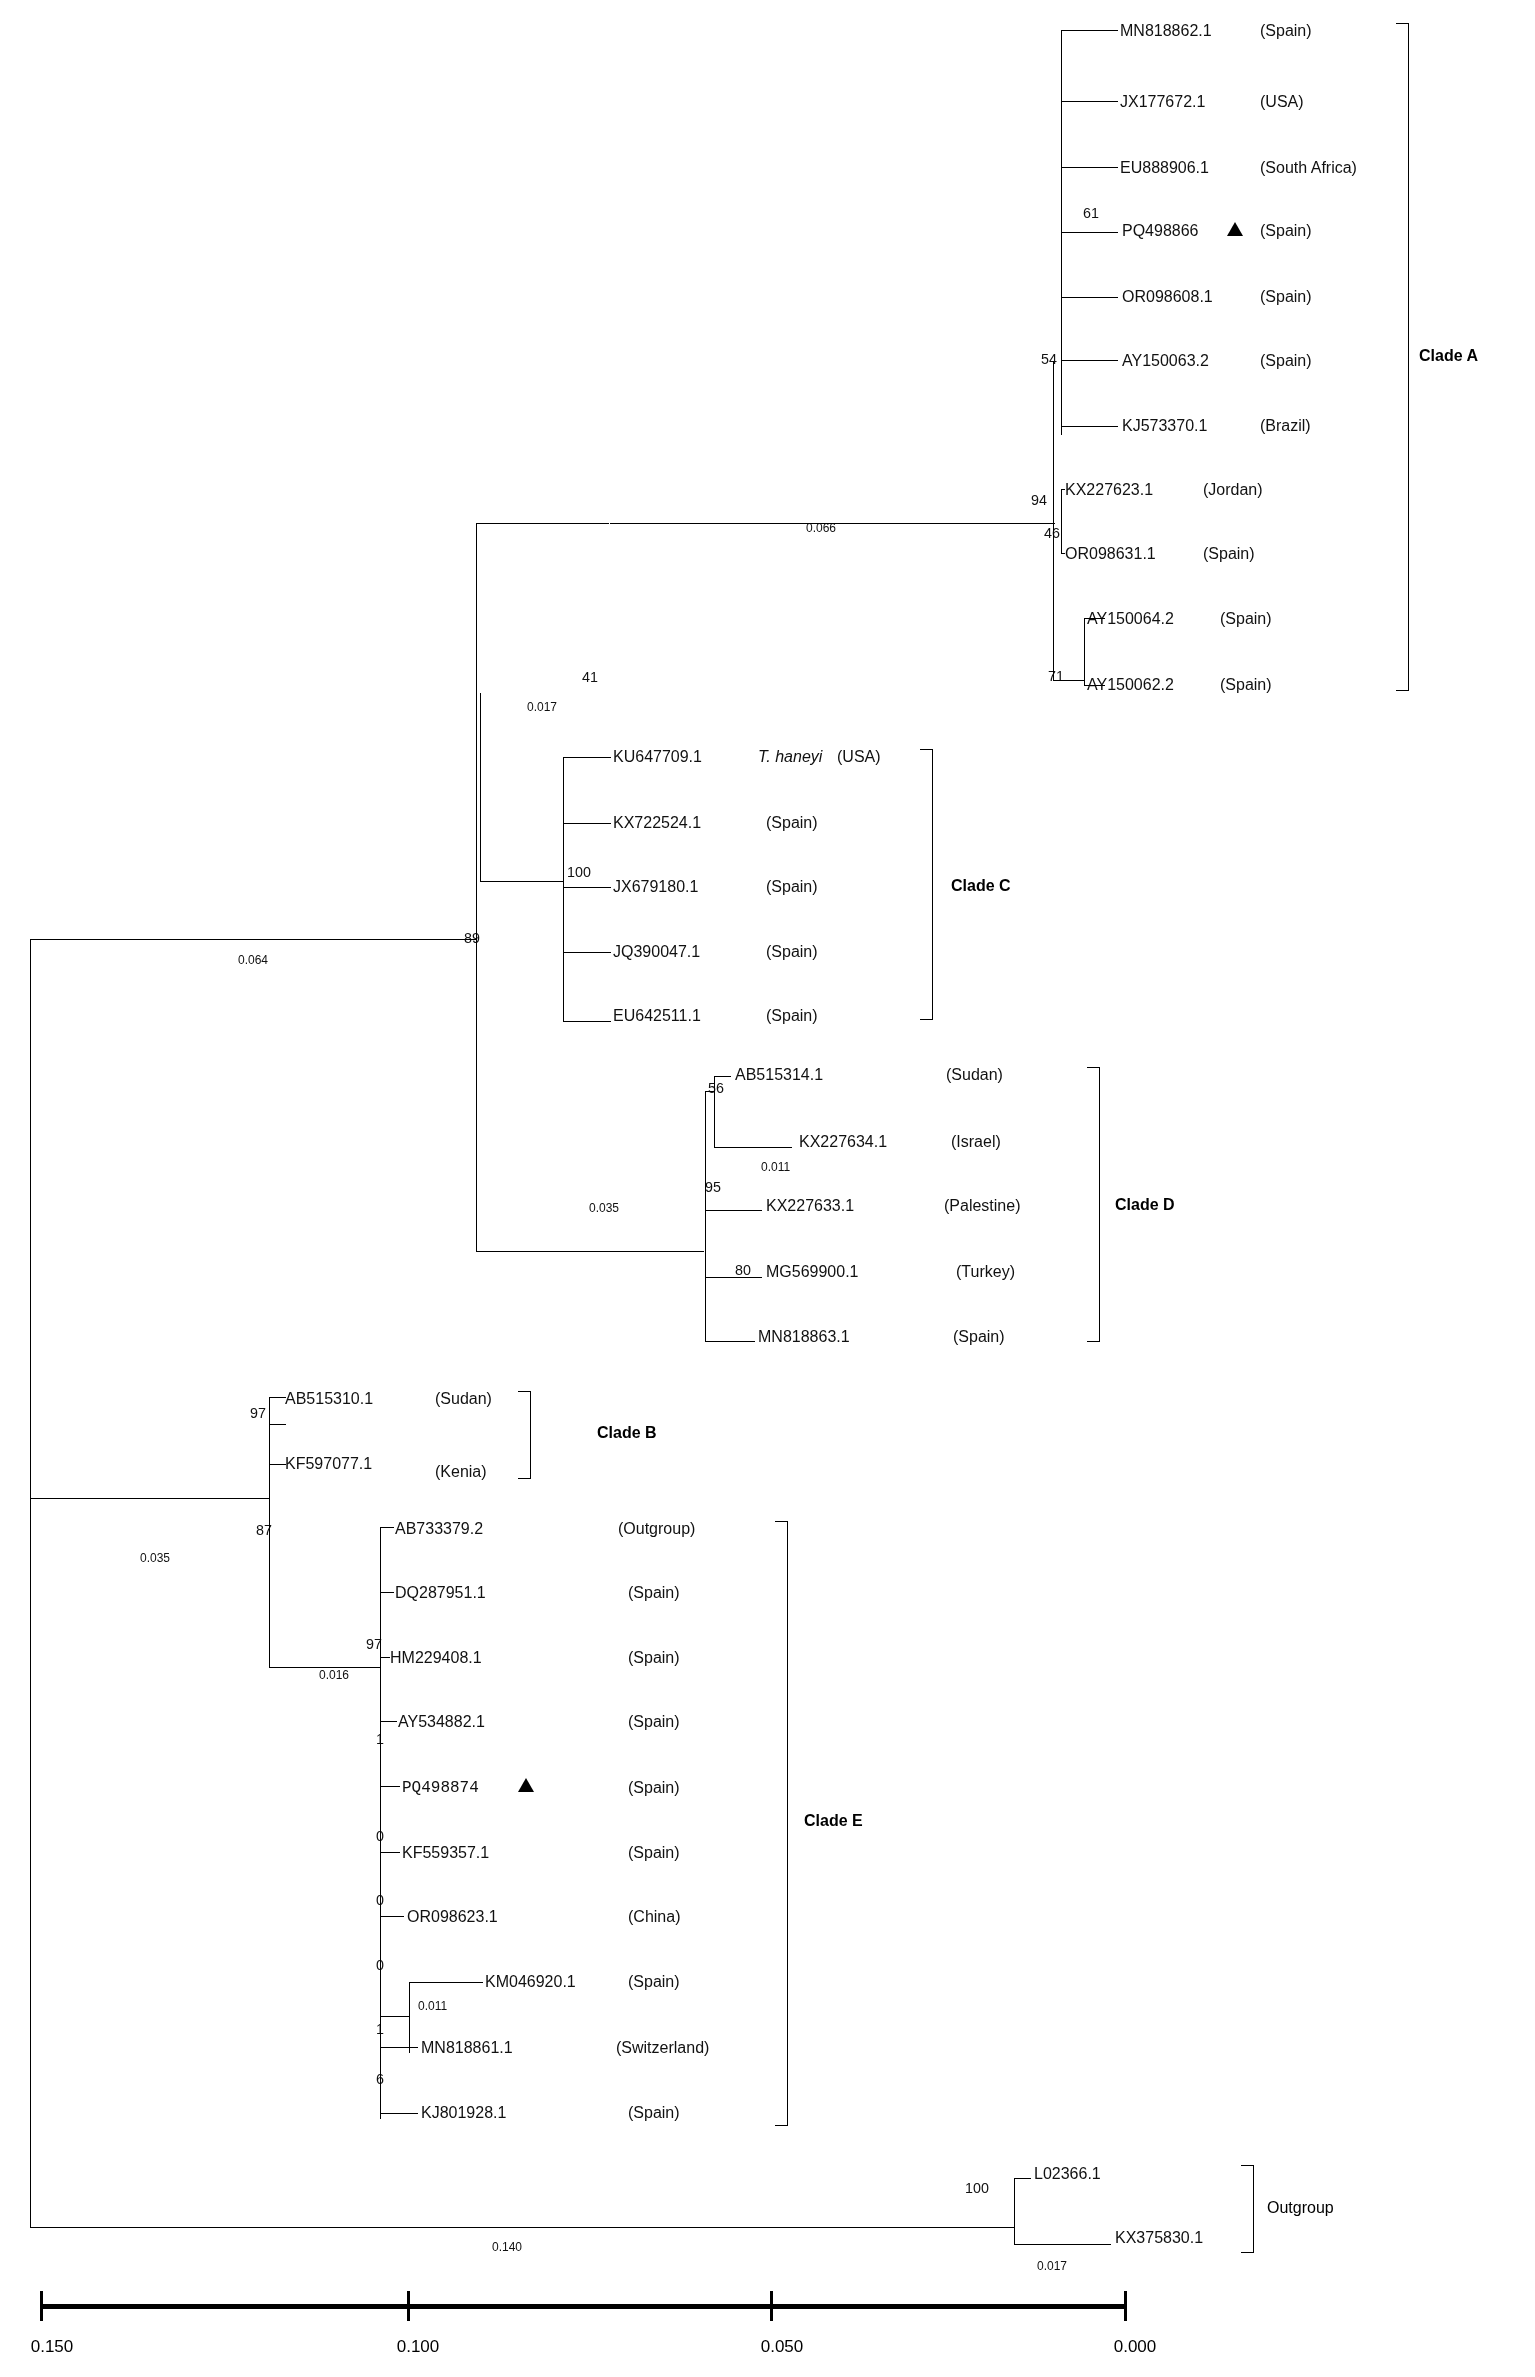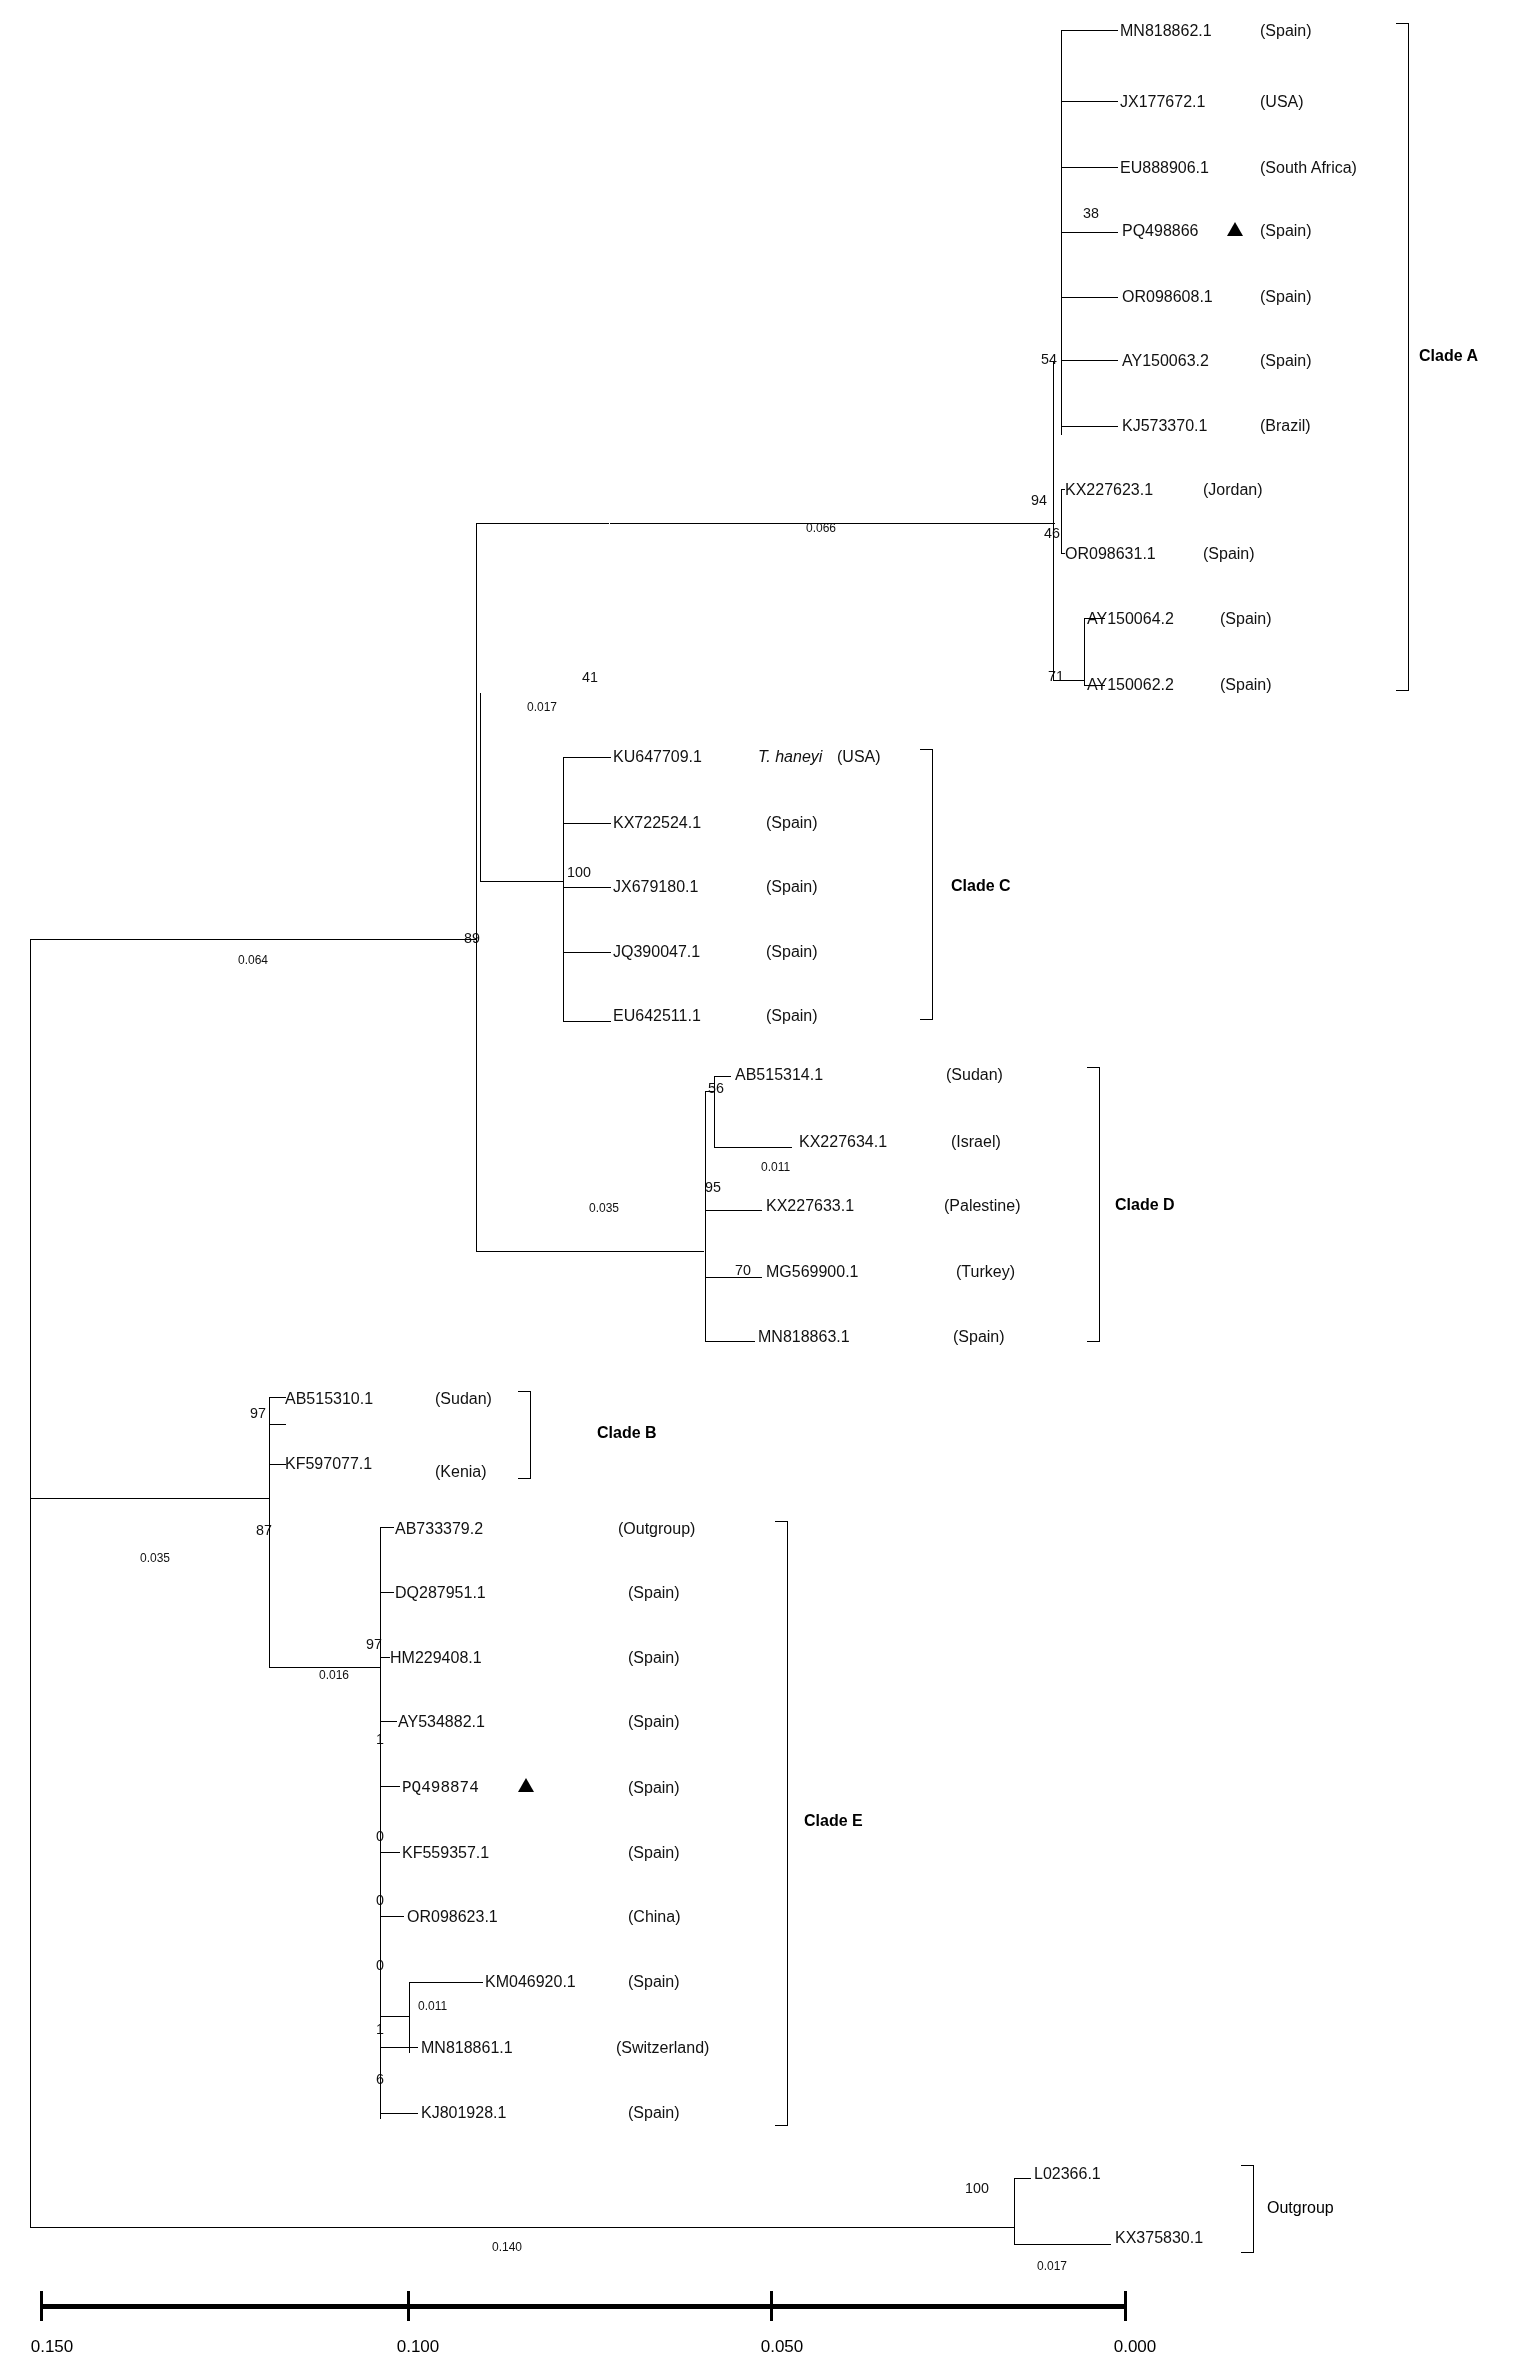--- a/index.html
+++ b/index.html
@@ -142,31 +142,31 @@
   <div class="lbl" style="left:628px; top:2105px;"><span class="country">(Spain)</span></div>
 
   <div class="brk" style="left:775px; top:1521px; height:603px;"></div>
   <div class="clade" style="left:804px; top:1812px;">Clade E</div>
 
   <div class="lbl" style="left:1034px; top:2166px;"><span class="taxon">L02366.1</span></div>
   <div class="lbl" style="left:1115px; top:2230px;"><span class="taxon">KX375830.1</span></div>
   <div class="brk" style="left:1241px; top:2165px; height:86px;"></div>
   <div class="outg" style="left:1267px; top:2199px;">Outgroup</div>
 
-  <div class="boot" style="left:1083px; top:205px;">38</div>
+  <div class="boot" style="left:1083px; top:205px;">61</div>
   <div class="boot" style="left:1041px; top:351px;">54</div>
   <div class="boot" style="left:1031px; top:492px;">94</div>
   <div class="boot" style="left:1044px; top:525px;">46</div>
   <div class="boot" style="left:1048px; top:668px;">71</div>
   <div class="boot" style="left:582px; top:669px;">41</div>
   <div class="boot" style="left:567px; top:864px;">100</div>
   <div class="boot" style="left:464px; top:930px;">89</div>
   <div class="boot" style="left:708px; top:1080px;">56</div>
   <div class="boot" style="left:705px; top:1179px;">95</div>
-  <div class="boot" style="left:735px; top:1262px;">70</div>
+  <div class="boot" style="left:735px; top:1262px;">80</div>
   <div class="boot" style="left:250px; top:1405px;">97</div>
   <div class="boot" style="left:256px; top:1522px;">87</div>
   <div class="boot" style="left:366px; top:1636px;">97</div>
   <div class="boot" style="left:376px; top:1731px;">1</div>
   <div class="boot" style="left:376px; top:1828px;">0</div>
   <div class="boot" style="left:376px; top:1892px;">0</div>
   <div class="boot" style="left:376px; top:1957px;">0</div>
   <div class="boot" style="left:376px; top:2021px;">1</div>
   <div class="boot" style="left:376px; top:2071px;">6</div>
   <div class="boot" style="left:965px; top:2180px;">100</div>

